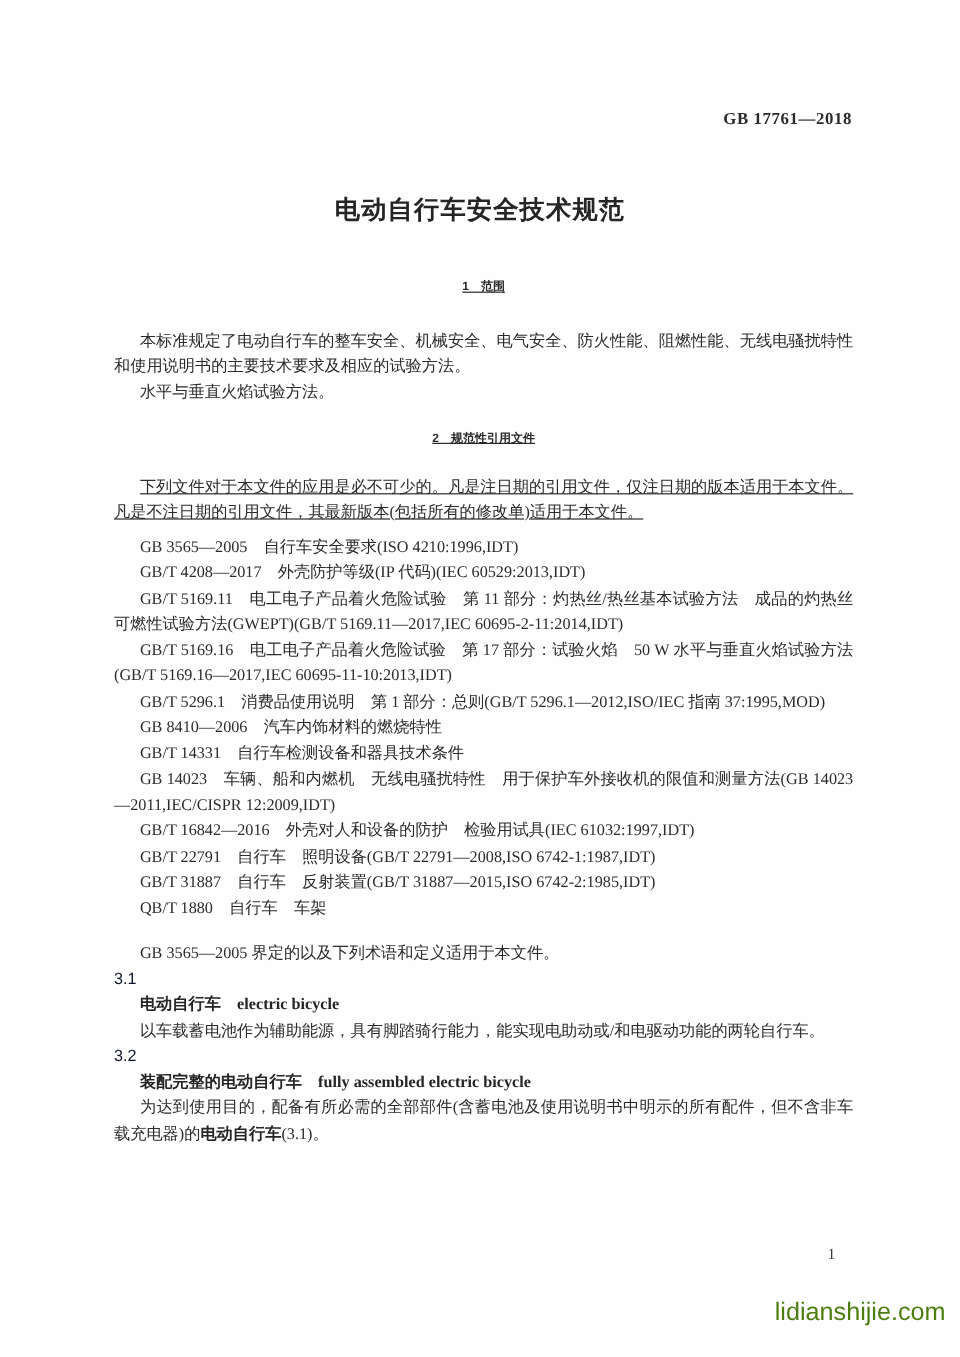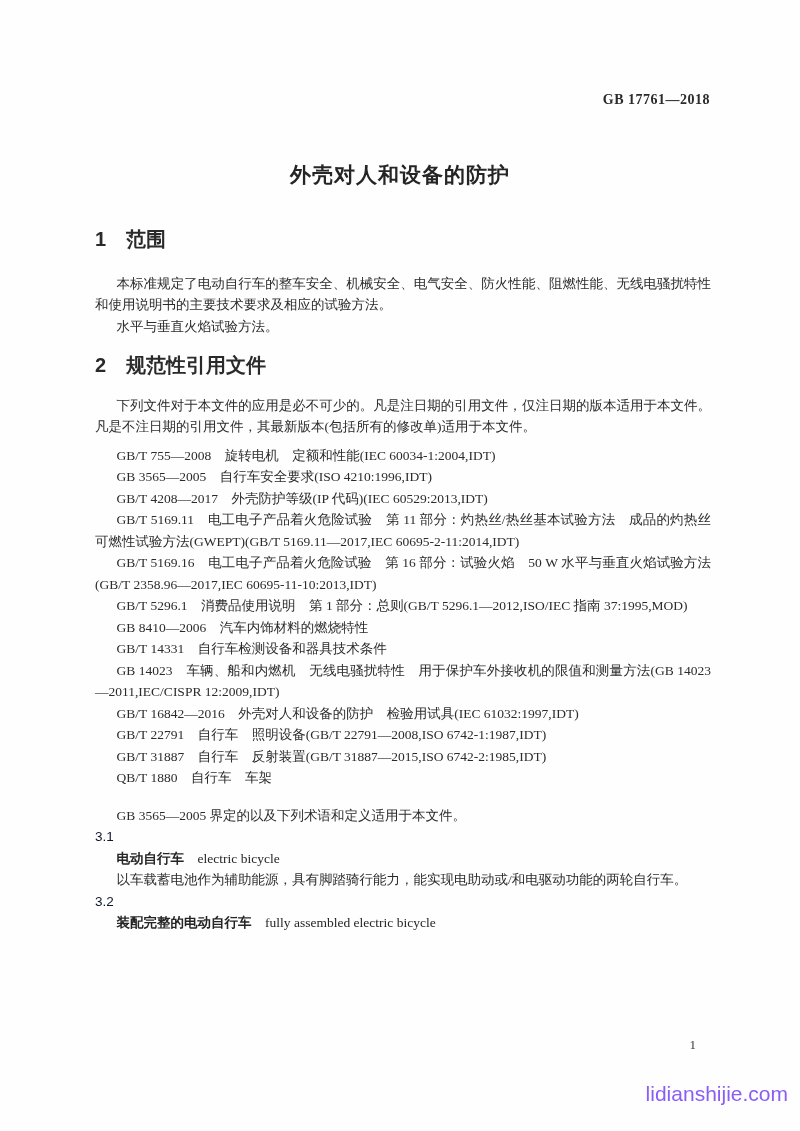--- a/index.html
+++ b/index.html
@@ -29,46 +29,47 @@
     letter-spacing: 1px;
     color: #252525;
   }
   .body-text {
     position: absolute; top: 229px; left: 95px; right: 89px;
     font-size: 13.5px; line-height: 21.5px;
     text-align: justify;
   }
   .sec-heading {
     font-family: "Liberation Sans", "DejaVu Sans", sans-serif;
-    font-size: 20px; font-weight: bold; color: #2a2a2a;
-    text-align: left;
+    font-size: 10px; font-weight: bold; color: #2a2a2a;
+    text-align: center;
+    text-decoration: underline;
   }
   .h1-head { margin-top: 0; }
   .h2-head { margin-top: 18px; }
   .h3-head { margin-top: 19px; }
   p.indent { text-indent: 1.6em; margin: 0; }
   .para-first { margin-top: 22px !important; }
-  .intro2 { margin-top: 18px !important; }
+  .intro2 { margin-top: 18px !important; text-decoration: underline; }
   .refs { margin-top: 7px; }
   .refs p { text-indent: 1.6em; margin: 0; }
   .sec3-intro { margin-top: 16px !important; }
   .clause-no {
     font-family: "Liberation Sans", "DejaVu Sans", sans-serif;
     font-size: 13.5px; color: #0f172a;
     text-indent: 0; margin: 0;
   }
   .term-line { text-indent: 1.6em; margin: 0; font-weight: bold; }
   .term-zh {
     font-family: "Liberation Sans", "DejaVu Sans", sans-serif;
     font-weight: bold; color: #252525;
   }
   .term-gap { display: inline-block; width: 1em; }
   .term-en {
     font-family: "Liberation Serif", "DejaVu Serif", serif;
-    font-weight: normal; color: #252525;
+    font-weight: bold; color: #252525;
   }
   .def-bold {
     font-family: "Liberation Sans", "DejaVu Sans", sans-serif;
     font-weight: bold; color: #252525;
   }
   .page-number {
     position: absolute; top: 1037px; right: 104px;
     font-size: 13px; color: #3a3a3a;
   }
   .watermark {
@@ -77,55 +78,55 @@
     font-size: 21px; font-weight: 500;
   }
 </style>
 </head>
 <body>
 
 <div class="page">
 
   <div class="doc-number">GB 17761—2018</div>
 
-  <div class="doc-title">外壳对人和设备的防护</div>
+  <div class="doc-title">电动自行车安全技术规范</div>
 
   <div class="body-text" style="color: rgb(43, 43, 43);">
 
     <div class="sec-heading h1-head">1　范围</div>
     <p class="indent para-first">本标准规定了电动自行车的整车安全、机械安全、电气安全、防火性能、阻燃性能、无线电骚扰特性和使用说明书的主要技术要求及相应的试验方法。</p>
     <p class="indent">水平与垂直火焰试验方法。</p>
 
     <div class="sec-heading h2-head">2　规范性引用文件</div>
     <p class="indent intro2">下列文件对于本文件的应用是必不可少的。凡是注日期的引用文件，仅注日期的版本适用于本文件。凡是不注日期的引用文件，其最新版本(包括所有的修改单)适用于本文件。</p>
 
     <div class="refs">
-      <p>GB/T 755—2008　旋转电机　定额和性能(IEC 60034-1:2004,IDT)</p>
       <p>GB 3565—2005　自行车安全要求(ISO 4210:1996,IDT)</p>
       <p>GB/T 4208—2017　外壳防护等级(IP 代码)(IEC 60529:2013,IDT)</p>
       <p>GB/T 5169.11　电工电子产品着火危险试验　第 11 部分：灼热丝/热丝基本试验方法　成品的灼热丝可燃性试验方法(GWEPT)(GB/T 5169.11—2017,IEC 60695-2-11:2014,IDT)</p>
-      <p>GB/T 5169.16　电工电子产品着火危险试验　第 16 部分：试验火焰　50 W 水平与垂直火焰试验方法(GB/T 2358.96—2017,IEC 60695-11-10:2013,IDT)</p>
+      <p>GB/T 5169.16　电工电子产品着火危险试验　第 17 部分：试验火焰　50 W 水平与垂直火焰试验方法(GB/T 5169.16—2017,IEC 60695-11-10:2013,IDT)</p>
       <p>GB/T 5296.1　消费品使用说明　第 1 部分：总则(GB/T 5296.1—2012,ISO/IEC 指南 37:1995,MOD)</p>
       <p>GB 8410—2006　汽车内饰材料的燃烧特性</p>
       <p>GB/T 14331　自行车检测设备和器具技术条件</p>
       <p>GB 14023　车辆、船和内燃机　无线电骚扰特性　用于保护车外接收机的限值和测量方法(GB 14023—2011,IEC/CISPR 12:2009,IDT)</p>
       <p>GB/T 16842—2016　外壳对人和设备的防护　检验用试具(IEC 61032:1997,IDT)</p>
       <p>GB/T 22791　自行车　照明设备(GB/T 22791—2008,ISO 6742-1:1987,IDT)</p>
       <p>GB/T 31887　自行车　反射装置(GB/T 31887—2015,ISO 6742-2:1985,IDT)</p>
       <p>QB/T 1880　自行车　车架</p>
     </div>
 
     <p class="indent sec3-intro">GB 3565—2005 界定的以及下列术语和定义适用于本文件。</p>
 
     <p class="clause-no">3.1</p>
     <p class="term-line"><span class="term-zh">电动自行车</span><span class="term-gap"></span><span class="term-en">electric bicycle</span></p>
     <p class="indent">以车载蓄电池作为辅助能源，具有脚踏骑行能力，能实现电助动或/和电驱动功能的两轮自行车。</p>
 
     <p class="clause-no">3.2</p>
     <p class="term-line"><span class="term-zh">装配完整的电动自行车</span><span class="term-gap"></span><span class="term-en">fully assembled electric bicycle</span></p>
+    <p class="indent"><span>为达到使用目的，配备有所必需的全部部件(含蓄电池及使用说明书中明示的所有配件，但不含非车载充电器)的</span><span class="def-bold">电动自行车</span><span>(3.1)。</span></p>
 
   </div>
 
   <div class="page-number">1</div>
 
-  <div class="watermark" style="color: #8b5cf6;">lidianshijie.com</div>
+  <div class="watermark" style="color: #4d7c0f;">lidianshijie.com</div>
 
 </div>
 
 </body></html>

